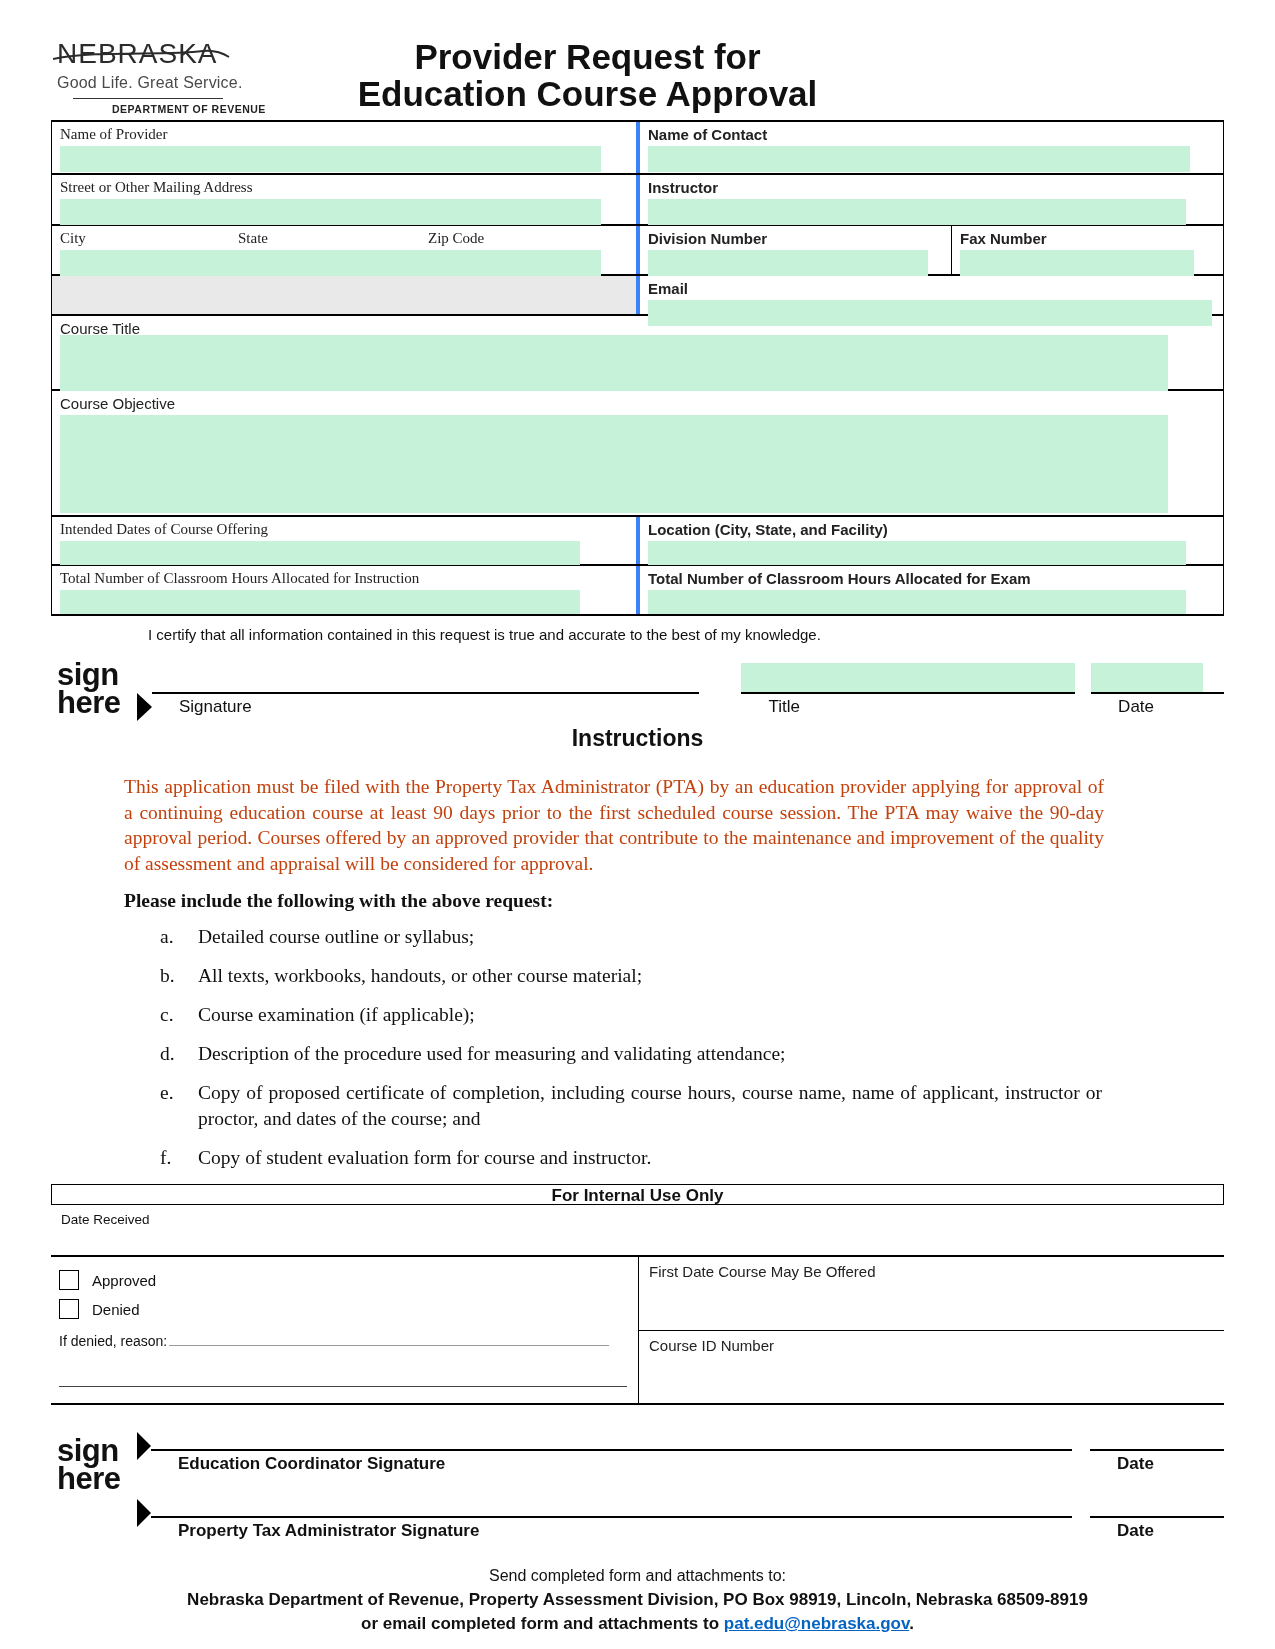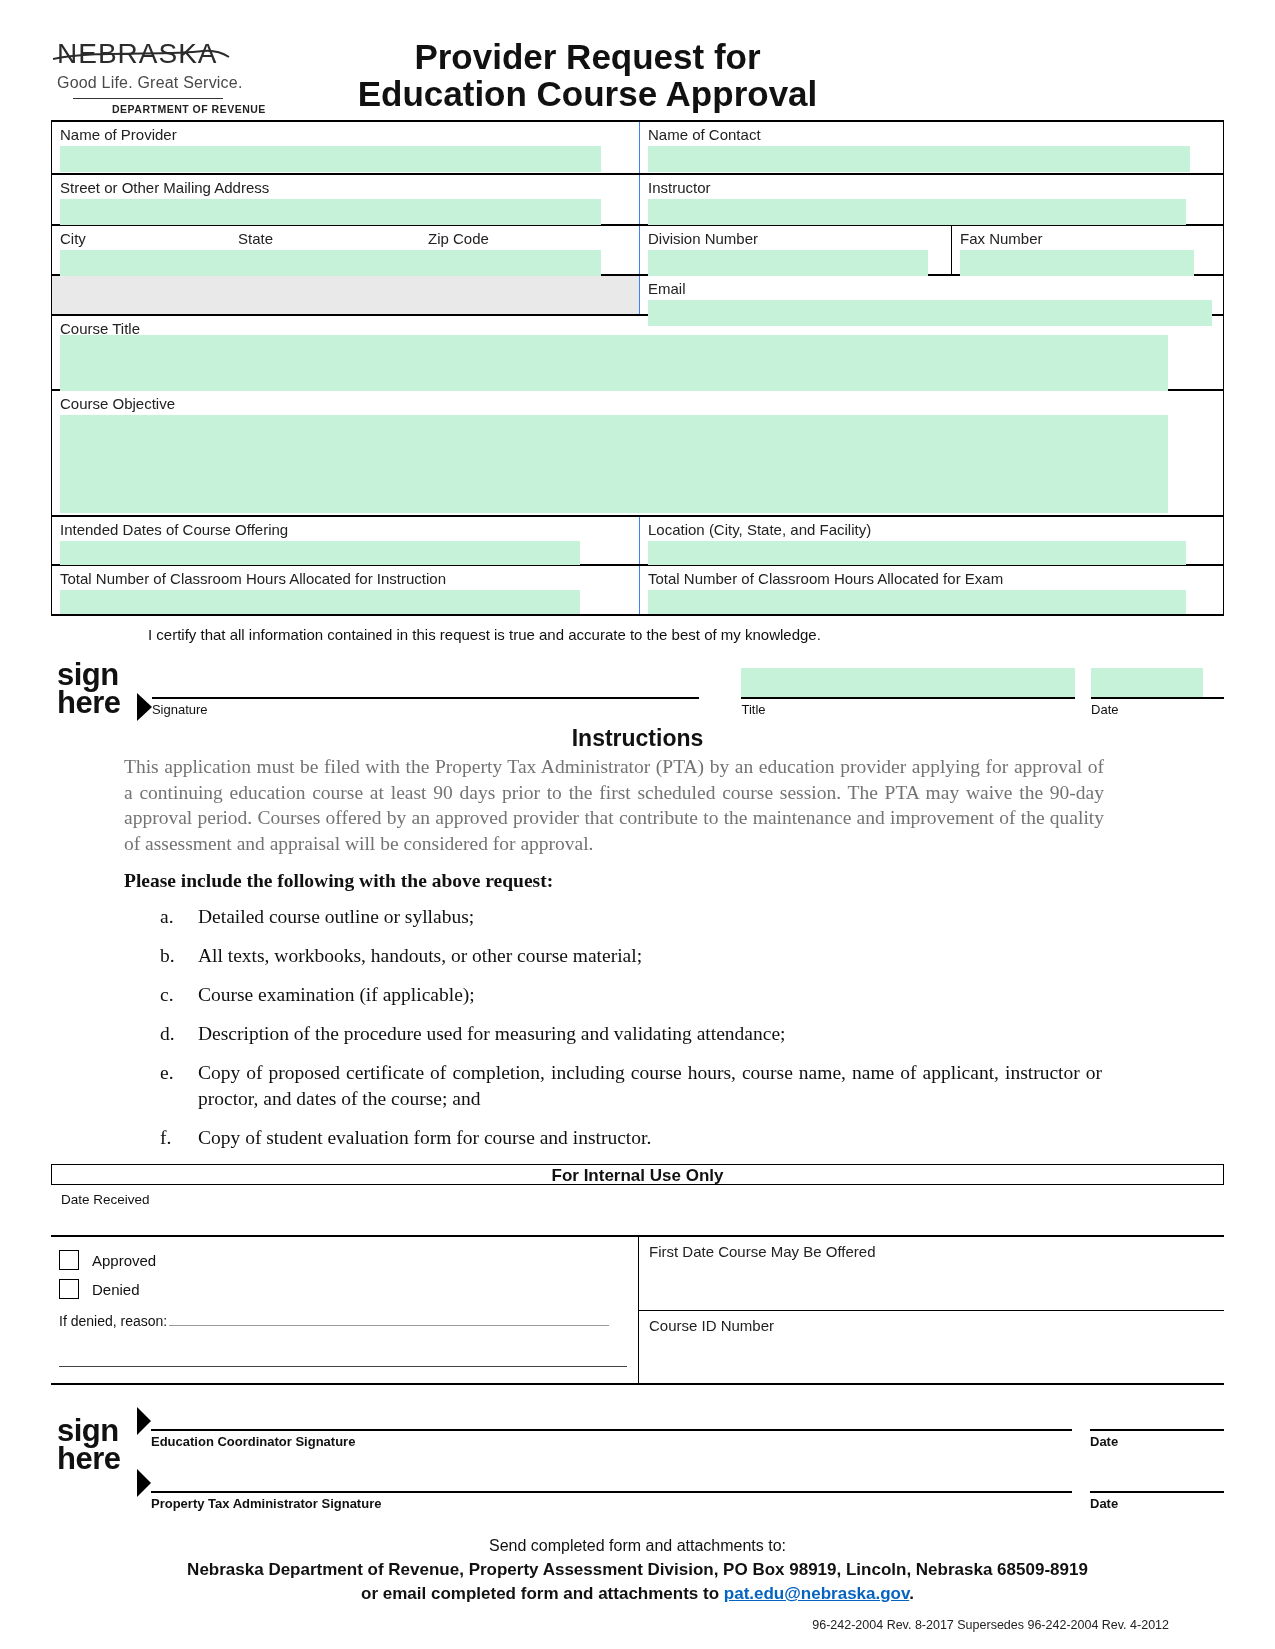--- a/index.html
+++ b/index.html
@@ -18,49 +18,49 @@
   .logo-tag { font-size:16px; color:#4a4a4a; margin-top:4px; letter-spacing:0.2px; }
   .logo-rule { width:150px; border-bottom:1.5px solid #333; margin:6px 0 4px 16px; }
   .logo-dept { font-size:10.5px; font-weight:bold; letter-spacing:0.5px; color:#222; margin-left:55px; }
   .main-title { position:absolute; left:230px; right:330px; top:38px; text-align:center;
     font-weight:bold; font-size:35px; line-height:37px; color:#111; white-space:nowrap; }
 
   
   .ftable { border-top:2px solid #000; border-left:1px solid #000; border-right:1px solid #000; }
   .frow { display:flex; border-bottom:2px solid #000; }
   .cell { padding:4px 0 0 8px; }
-  .lcol { width:588px; border-right:1px solid #3b82f6; }
-  .rcol { width:582px; }
+  .lcol { width:588px; border-right:4px solid #3b82f6;font-family:Liberation Serif, serif; }
+  .rcol { width:582px;font-weight:bold; }
   .lbl { font-size:15px; color:#222; }
   .g { background:#c5f2d9; height:26px; margin-top:3px; }
   .gtall { background:#c5f2d9; margin-top:3px; }
   .splitrow { display:flex; }
   .gray-cell { background:#e9e9e9; width:100%; height:100%; }
   .h-r1{height:53px}.h-r2{height:51px}.h-r3{height:50px}.h-r4{height:40px}
 
   
   .cert { margin:10px 0 0 97px; font-size:15px; color:#111; }
   .sign1 { display:flex; align-items:flex-end; margin-top:12px; height:62px; }
   .signword { font-weight:bold; font-size:31px; line-height:28px; letter-spacing:-0.5px; color:#111;
     width:86px; padding-left:6px; }
   .tri { width:0; height:0; border-top:14px solid transparent; border-bottom:14px solid transparent;
     border-left:15px solid #000; margin-bottom:-4px; }
   .sigcol { display:flex; flex-direction:column; justify-content:flex-end; }
   .sigline { border-bottom:2.5px solid #000; }
-  .under-lbl { font-size:13px; color:#111; margin-top:3px; }
+  .under-lbl { font-size:17px; color:#111; margin-top:3px;margin-left:27px; }
   .w-sig1 { width:548px; }
   .w-title { width:334px; margin-left:42px; }
   .w-date1 { width:133px; margin-left:16px; }
   .gbox { background:#c5f2d9; height:29px; }
   .gbox-date { width:112px; }
 
   
   .inst-head { text-align:center; font-weight:bold; font-size:23px; margin-top:8px; color:#111; }
   .serif { font-family:"Liberation Serif", serif; }
-  .inst-par { margin:2px 120px 0 73px; font-size:19.5px; line-height:25.5px; text-align:justify; color:#737373; }
+  .inst-par { margin:22px 120px 0 73px; font-size:19.5px; line-height:25.5px; text-align:justify; color:#c2410c; }
   .include { margin:14px 0 12px 73px; font-size:19.5px; font-weight:bold; color:#111; }
   .li { display:flex; margin:0 122px 13px 109px; font-size:19.5px; line-height:26px; color:#111; }
   .li-letter { width:38px; flex:none; }
   .li-text { flex:1; text-align:justify; }
 
   
   .internal-head { border:1.5px solid #000; height:21px; margin-top:6px;
     text-align:center; font-weight:bold; font-size:17px; line-height:22px; color:#111; }
   .date-received { font-size:13.5px; padding:7px 0 0 10px; height:50px; color:#111; }
   .int { display:flex; border-top:2.5px solid #000; border-bottom:2.5px solid #000; height:150px; }

